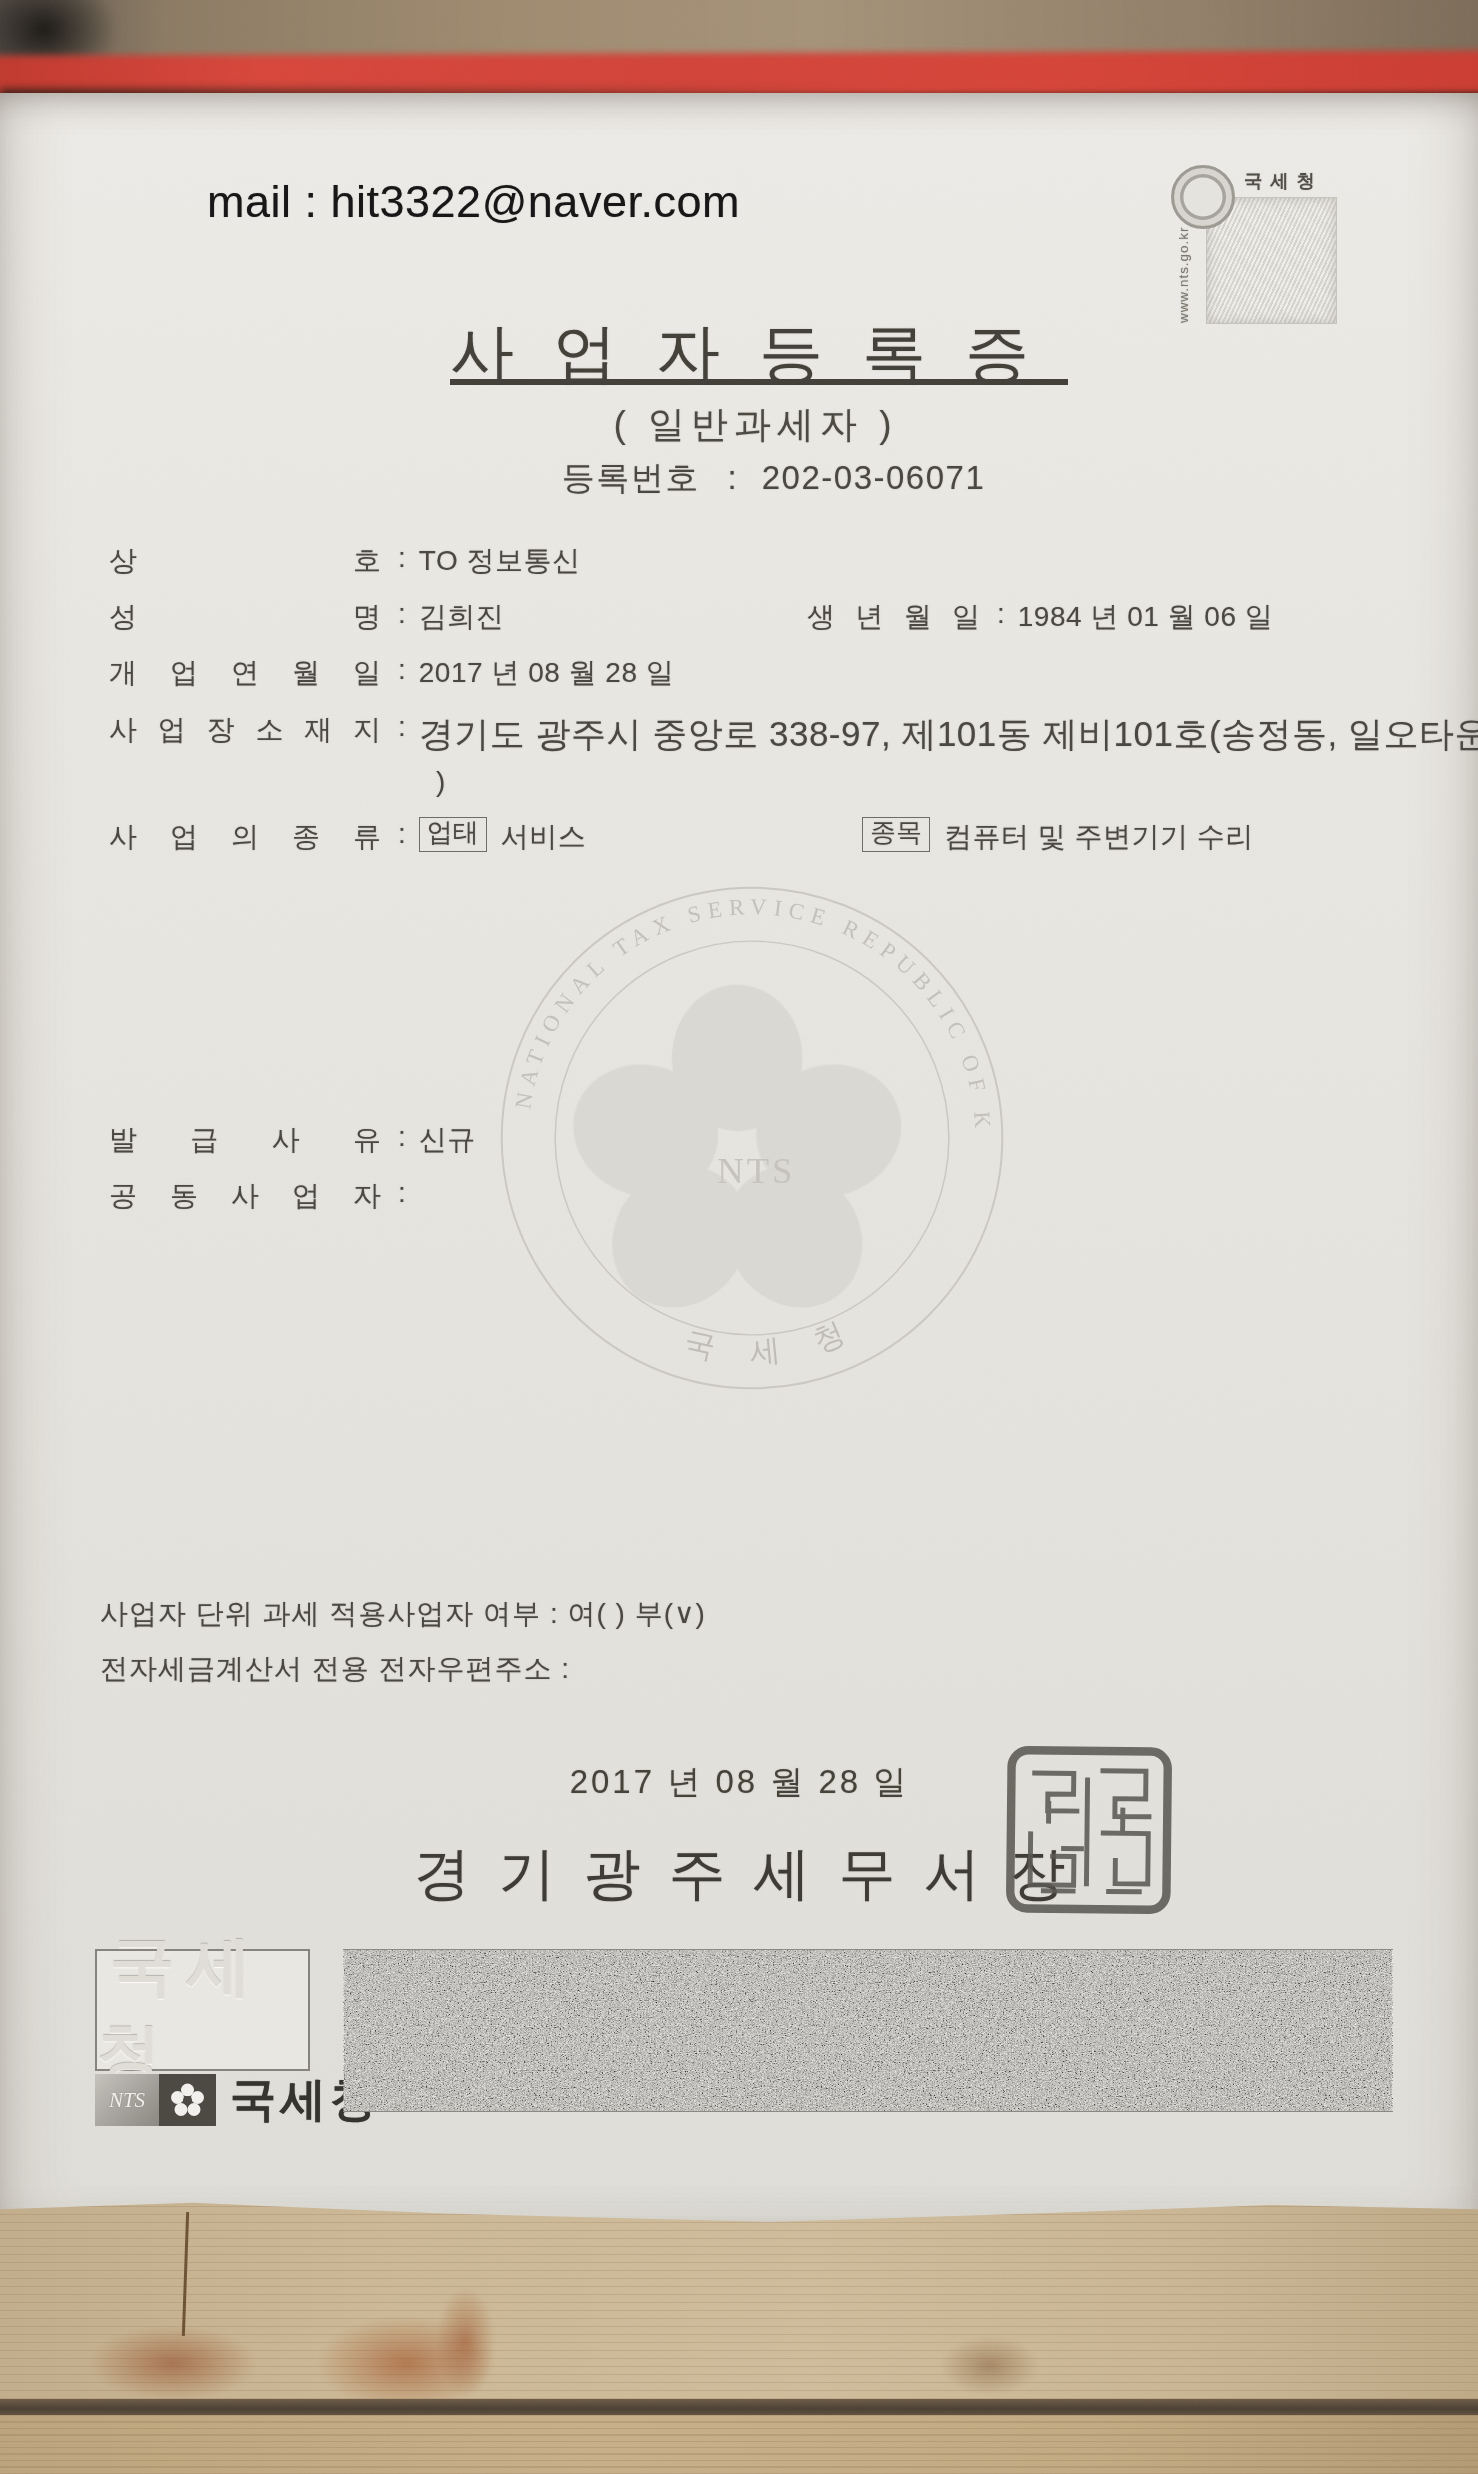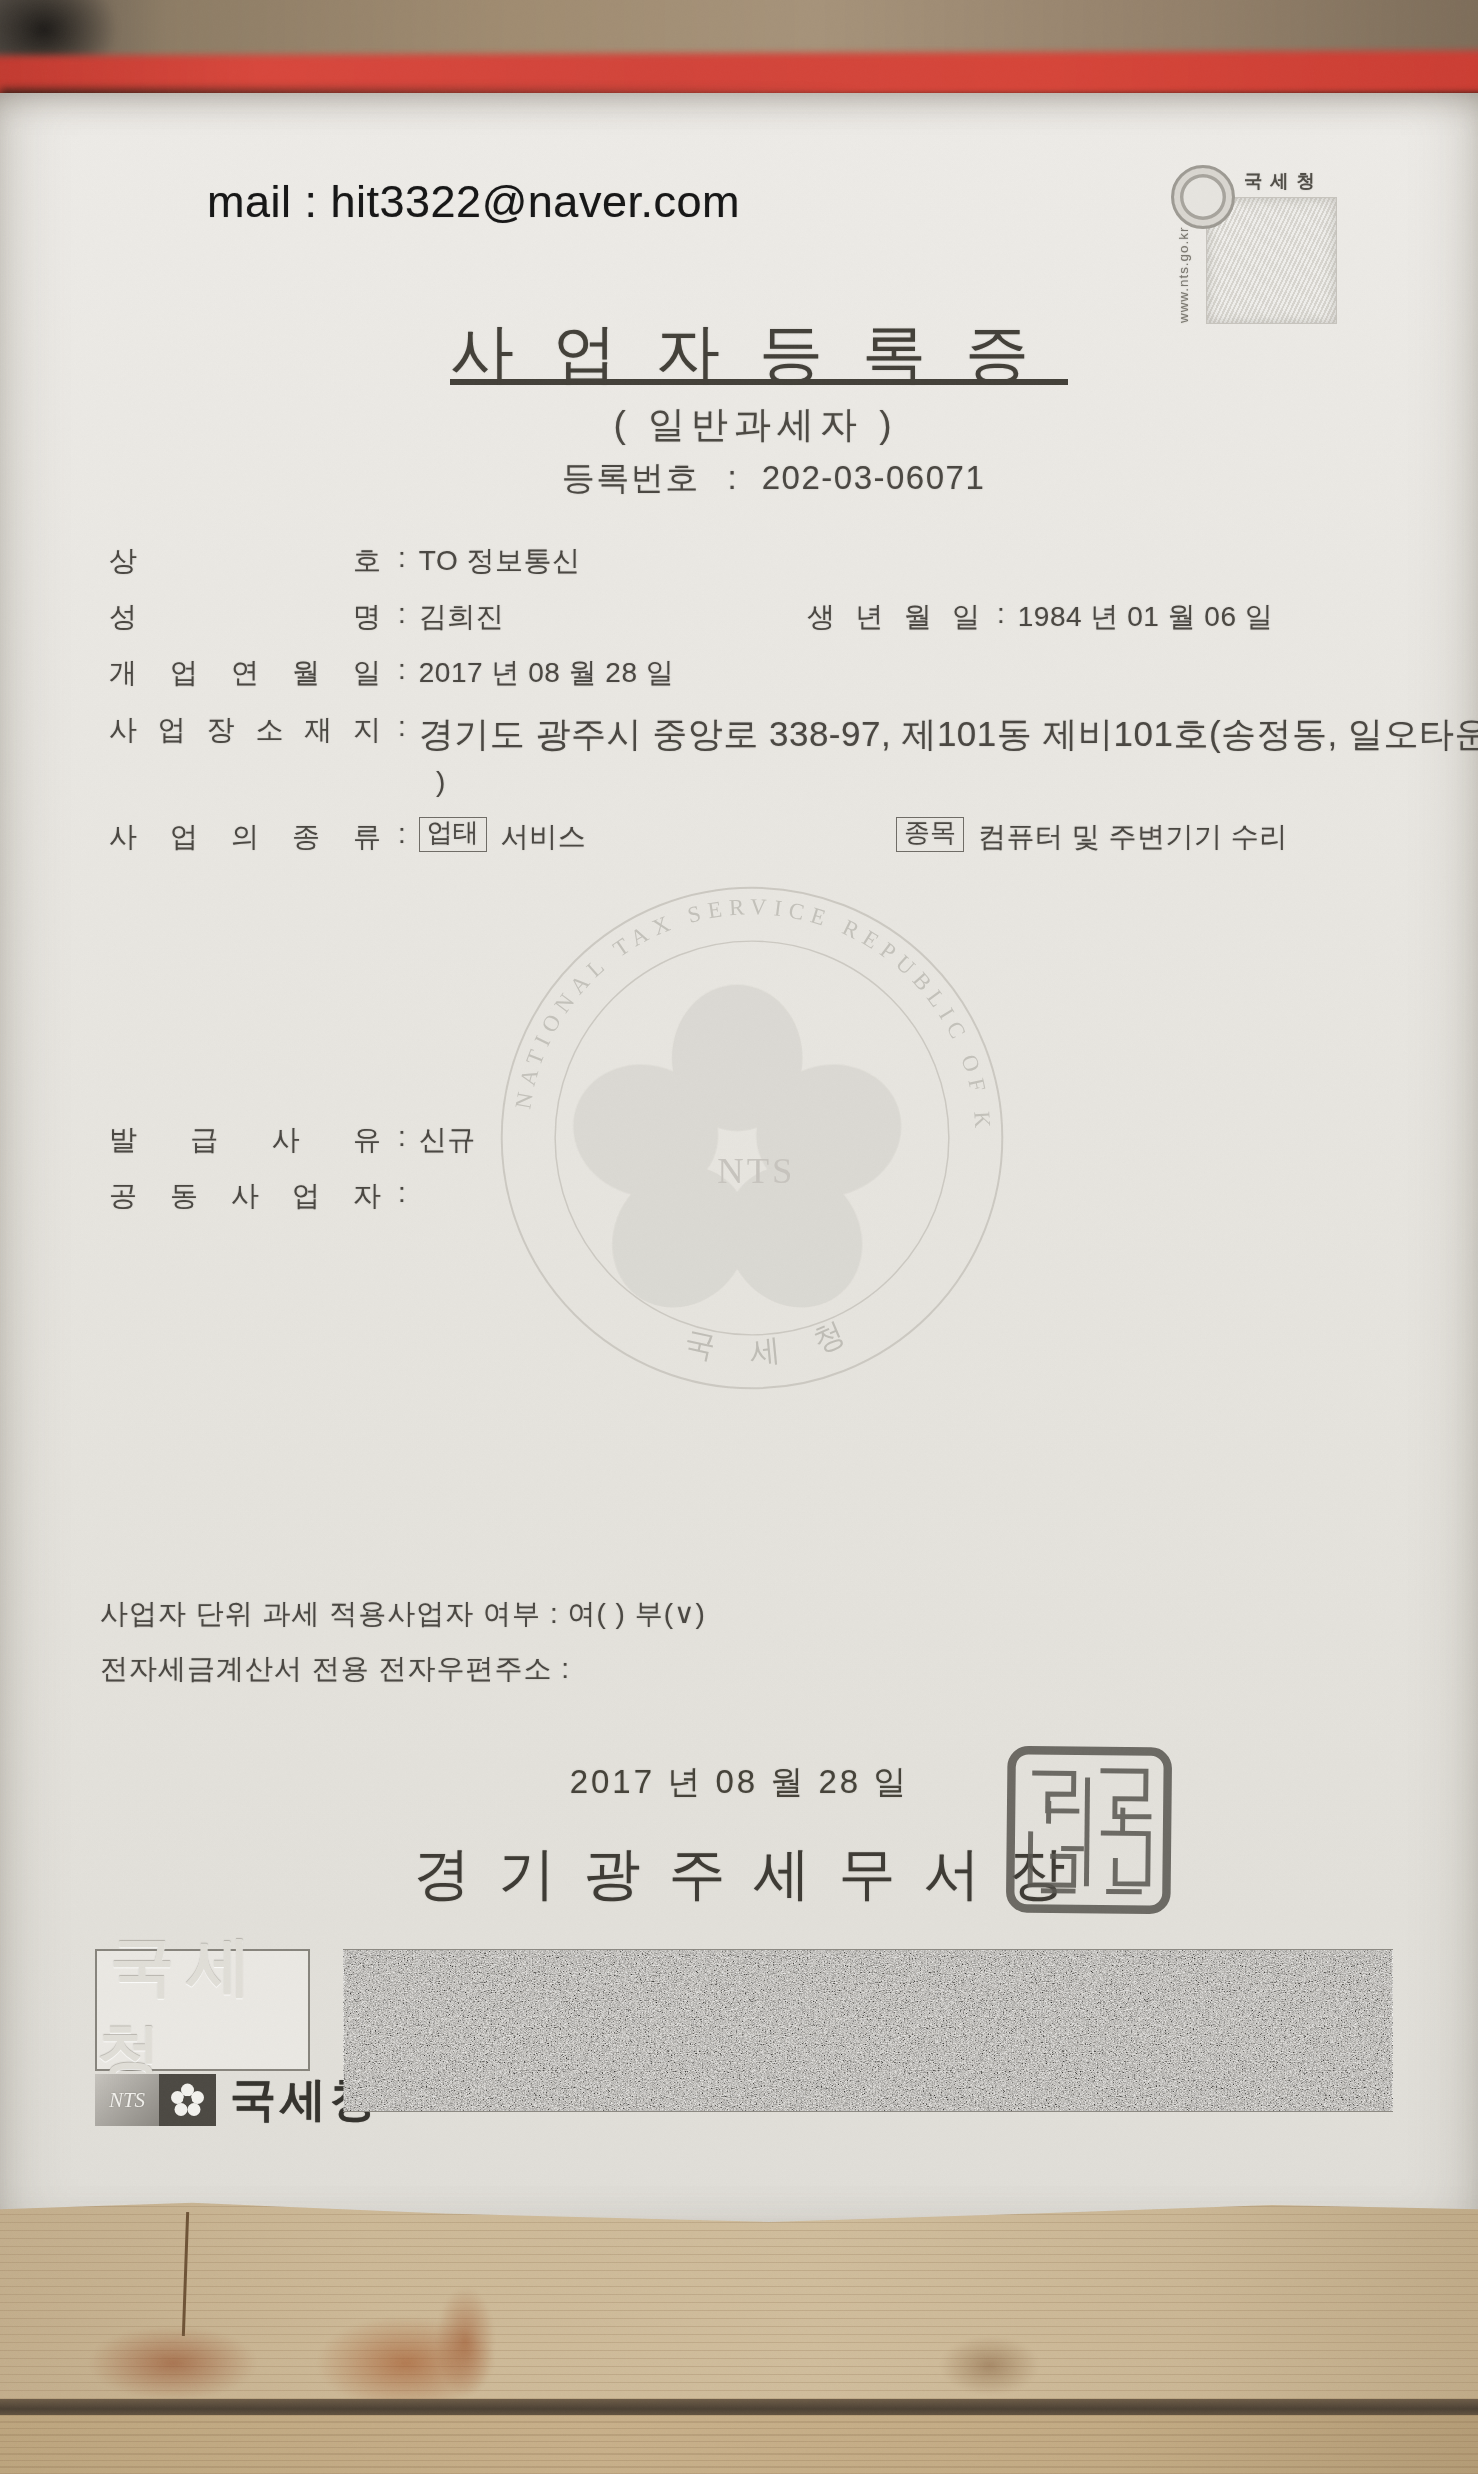--- a/index.html
+++ b/index.html
@@ -214,21 +214,21 @@
           <span>사</span>
           <span>업</span>
           <span>의</span>
           <span>종</span>
           <span>류</span>
         </span>
       <span class="colon">:</span>
       <span class="tagbox">업태</span>
       <span class="val">서비스</span>
     </div>
-    <div class="row" style="left:896px;top:818px;">
+    <div class="row" style="left:862px;top:818px;">
       <span class="tagbox">종목</span>
       <span class="val">컴퓨터 및 주변기기 수리</span>
     </div>
 
     <div class="row" style="top:1121px;">
       <span class="lbl w550">
           <span>발</span>
           <span>급</span>
           <span>사</span>
           <span>유</span>

